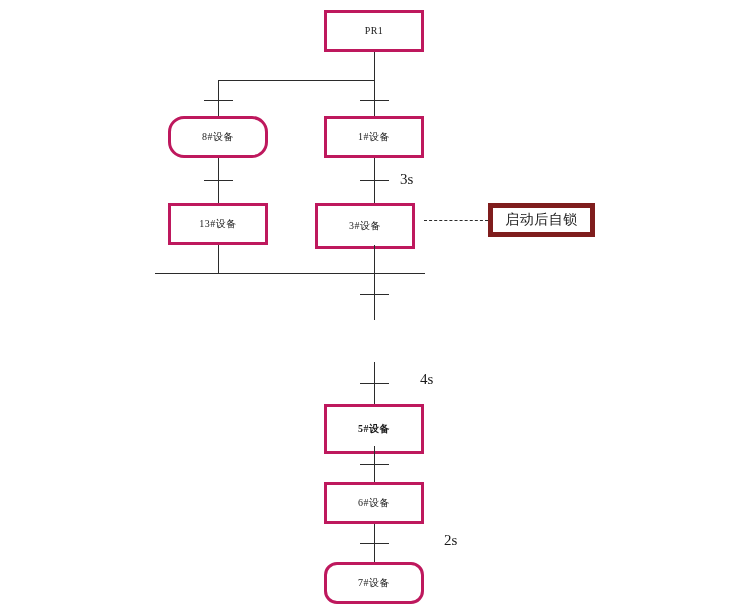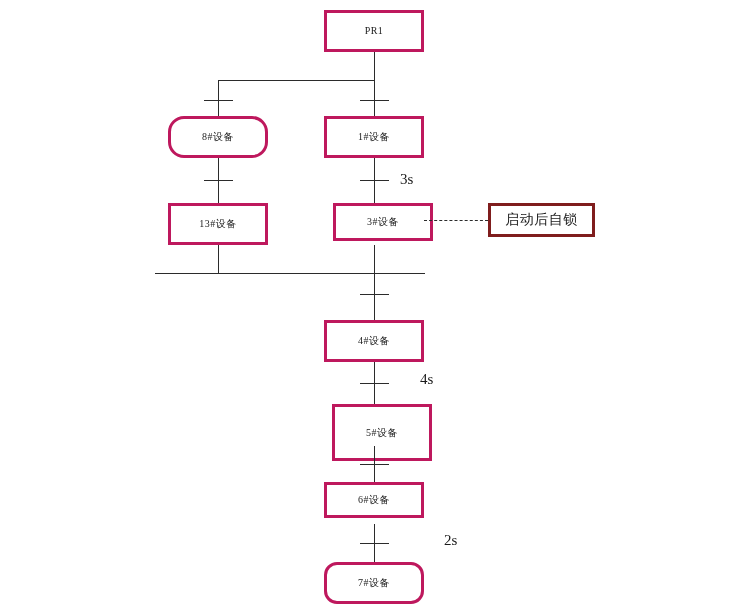--- a/index.html
+++ b/index.html
@@ -26,21 +26,21 @@
     background: #ffffff;
     display: flex;
     align-items: center;
     justify-content: center;
     font-size: 10px;
     line-height: 1;
     color: #1a1a1a;
     letter-spacing: 0.5px;
   }
   .step-box.note {
-    border: 3px solid #7f1d1d;
+    border: 5px solid #7f1d1d;
     font-size: 14px;
   }
 
   
   .vline {
     position: absolute;
     width: 1px;
     background: #2b2b2b;
   }
   .hline {
@@ -99,52 +99,49 @@
   <div class="tbar" style="left:360px; top:100px; width:29px;"></div>
 
   <div class="step-box" style="left:324px; top:116px; width:100px; height:42px;">
     <span>1#设备</span>
   </div>
 
   <div class="vline" style="left:374px; top:158px; height:45px;"></div>
   <div class="tbar" style="left:360px; top:180px; width:29px;"></div>
   <div class="tlabel" style="left:400px; top:172px;">3s</div>
 
-  <div class="step-box" style="left:333px; top:203px; width:100px; height:38px;">
+  <div class="step-box" style="left:315px; top:203px; width:100px; height:46px;">
     <span>3#设备</span>
   </div>
 
   <div class="dashed" style="left:424px; top:220px; width:64px;"></div>
   <div class="step-box note" style="left:488px; top:203px; width:107px; height:34px;">
     <span>启动后自锁</span>
   </div>
 
   <div class="vline" style="left:374px; top:245px; height:29px;"></div>
 
   <div class="hline" style="left:155px; top:273px; width:270px;"></div>
 
   <div class="vline" style="left:374px; top:273px; height:47px;"></div>
   <div class="tbar" style="left:360px; top:294px; width:29px;"></div>
 
-  <div class="step-box" style="left:324px; top:320px; width:100px; height:42px;">
-    <span>4#设备</span>
-  </div>
 
   <div class="vline" style="left:374px; top:362px; height:42px;"></div>
   <div class="tbar" style="left:360px; top:383px; width:29px;"></div>
   <div class="tlabel" style="left:400px; top:372px;margin-left:20px;">4s</div>
 
-  <div class="step-box" style="left:332px; top:404px; width:100px; height:57px;">
+  <div class="step-box" style="left:324px; top:404px; width:100px; height:50px;font-weight:bold;">
     <span>5#设备</span>
   </div>
 
   <div class="vline" style="left:374px; top:446px; height:36px;"></div>
   <div class="tbar" style="left:360px; top:464px; width:29px;"></div>
 
-  <div class="step-box" style="left:324px; top:482px; width:100px; height:36px;">
+  <div class="step-box" style="left:324px; top:482px; width:100px; height:42px;">
     <span>6#设备</span>
   </div>
 
   <div class="vline" style="left:374px; top:524px; height:38px;"></div>
   <div class="tbar" style="left:360px; top:543px; width:29px;"></div>
   <div class="tlabel" style="left:400px; top:533px;margin-left:44px;">2s</div>
 
   <div class="step-box" style="left:324px; top:562px; width:100px; height:42px;border-radius:13px;">
     <span>7#设备</span>
   </div>

